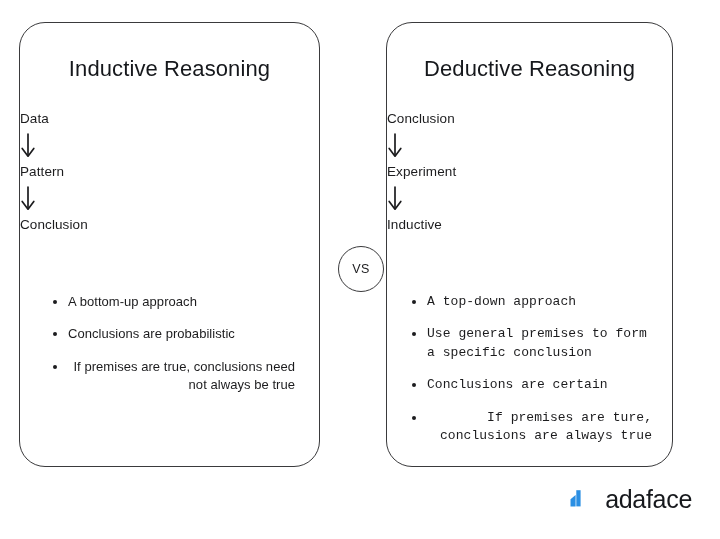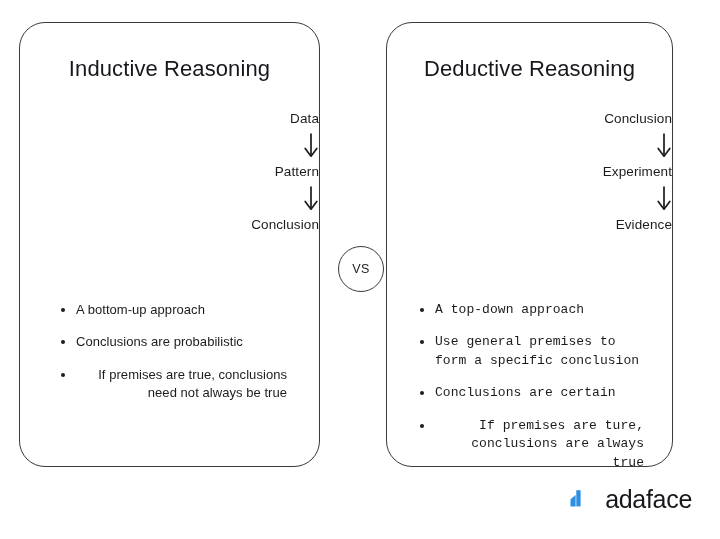--- a/index.html
+++ b/index.html
@@ -50,21 +50,21 @@
   }
 
   
   .flow {
     position: absolute;
     left: 0;
     right: 0;
     top: 88px;
     display: flex;
     flex-direction: column;
-    align-items: flex-end;
+    align-items: flex-start;
   }
   .flow-step {
     font-size: 13.5px;
     font-weight: 400;
     color: #1c1c1e;
     line-height: 1.2;
     letter-spacing: 0.1px;
   }
   .flow-arrow {
     display: block;
@@ -72,21 +72,21 @@
     line-height: 0;
   }
   .flow-arrow svg { display: block; }
 
   
   .bullets {
     position: absolute;
     top: 262px;
     left: 22px;
     right: 16px;
-    margin: 16px;
+    margin: 8px;
     padding: 0;
     list-style: none;
   }
   #card-right .bullets { left: 14px; right: 12px; font-family: Liberation Mono, monospace; }
 
   .bullets li {
     position: relative;
     padding-left: 18px;
     margin-bottom: 14px;
     font-size: 13px;
@@ -199,21 +199,21 @@
 
       <div class="flow-step">Experiment</div>
 
       <span class="flow-arrow">
         <svg width="16" height="26" viewBox="0 0 16 26" aria-hidden="true">
           <line x1="8" y1="1" x2="8" y2="21.5" stroke="#1c1c1e" stroke-width="1.7" stroke-linecap="round"></line>
           <polyline points="2.2,15.5 8,23.2 13.8,15.5" fill="none" stroke="#1c1c1e" stroke-width="1.7" stroke-linecap="round" stroke-linejoin="round"></polyline>
         </svg>
       </span>
 
-      <div class="flow-step">Evidence</div>
+      <div class="flow-step">Inductive</div>
     </div>
 
     <ul class="bullets">
       <li>A top-down approach</li>
       <li>Use general premises to form a specific conclusion</li>
       <li>Conclusions are certain</li>
       <li>If premises are ture, conclusions are always true</li>
     </ul>
   </div>
 

